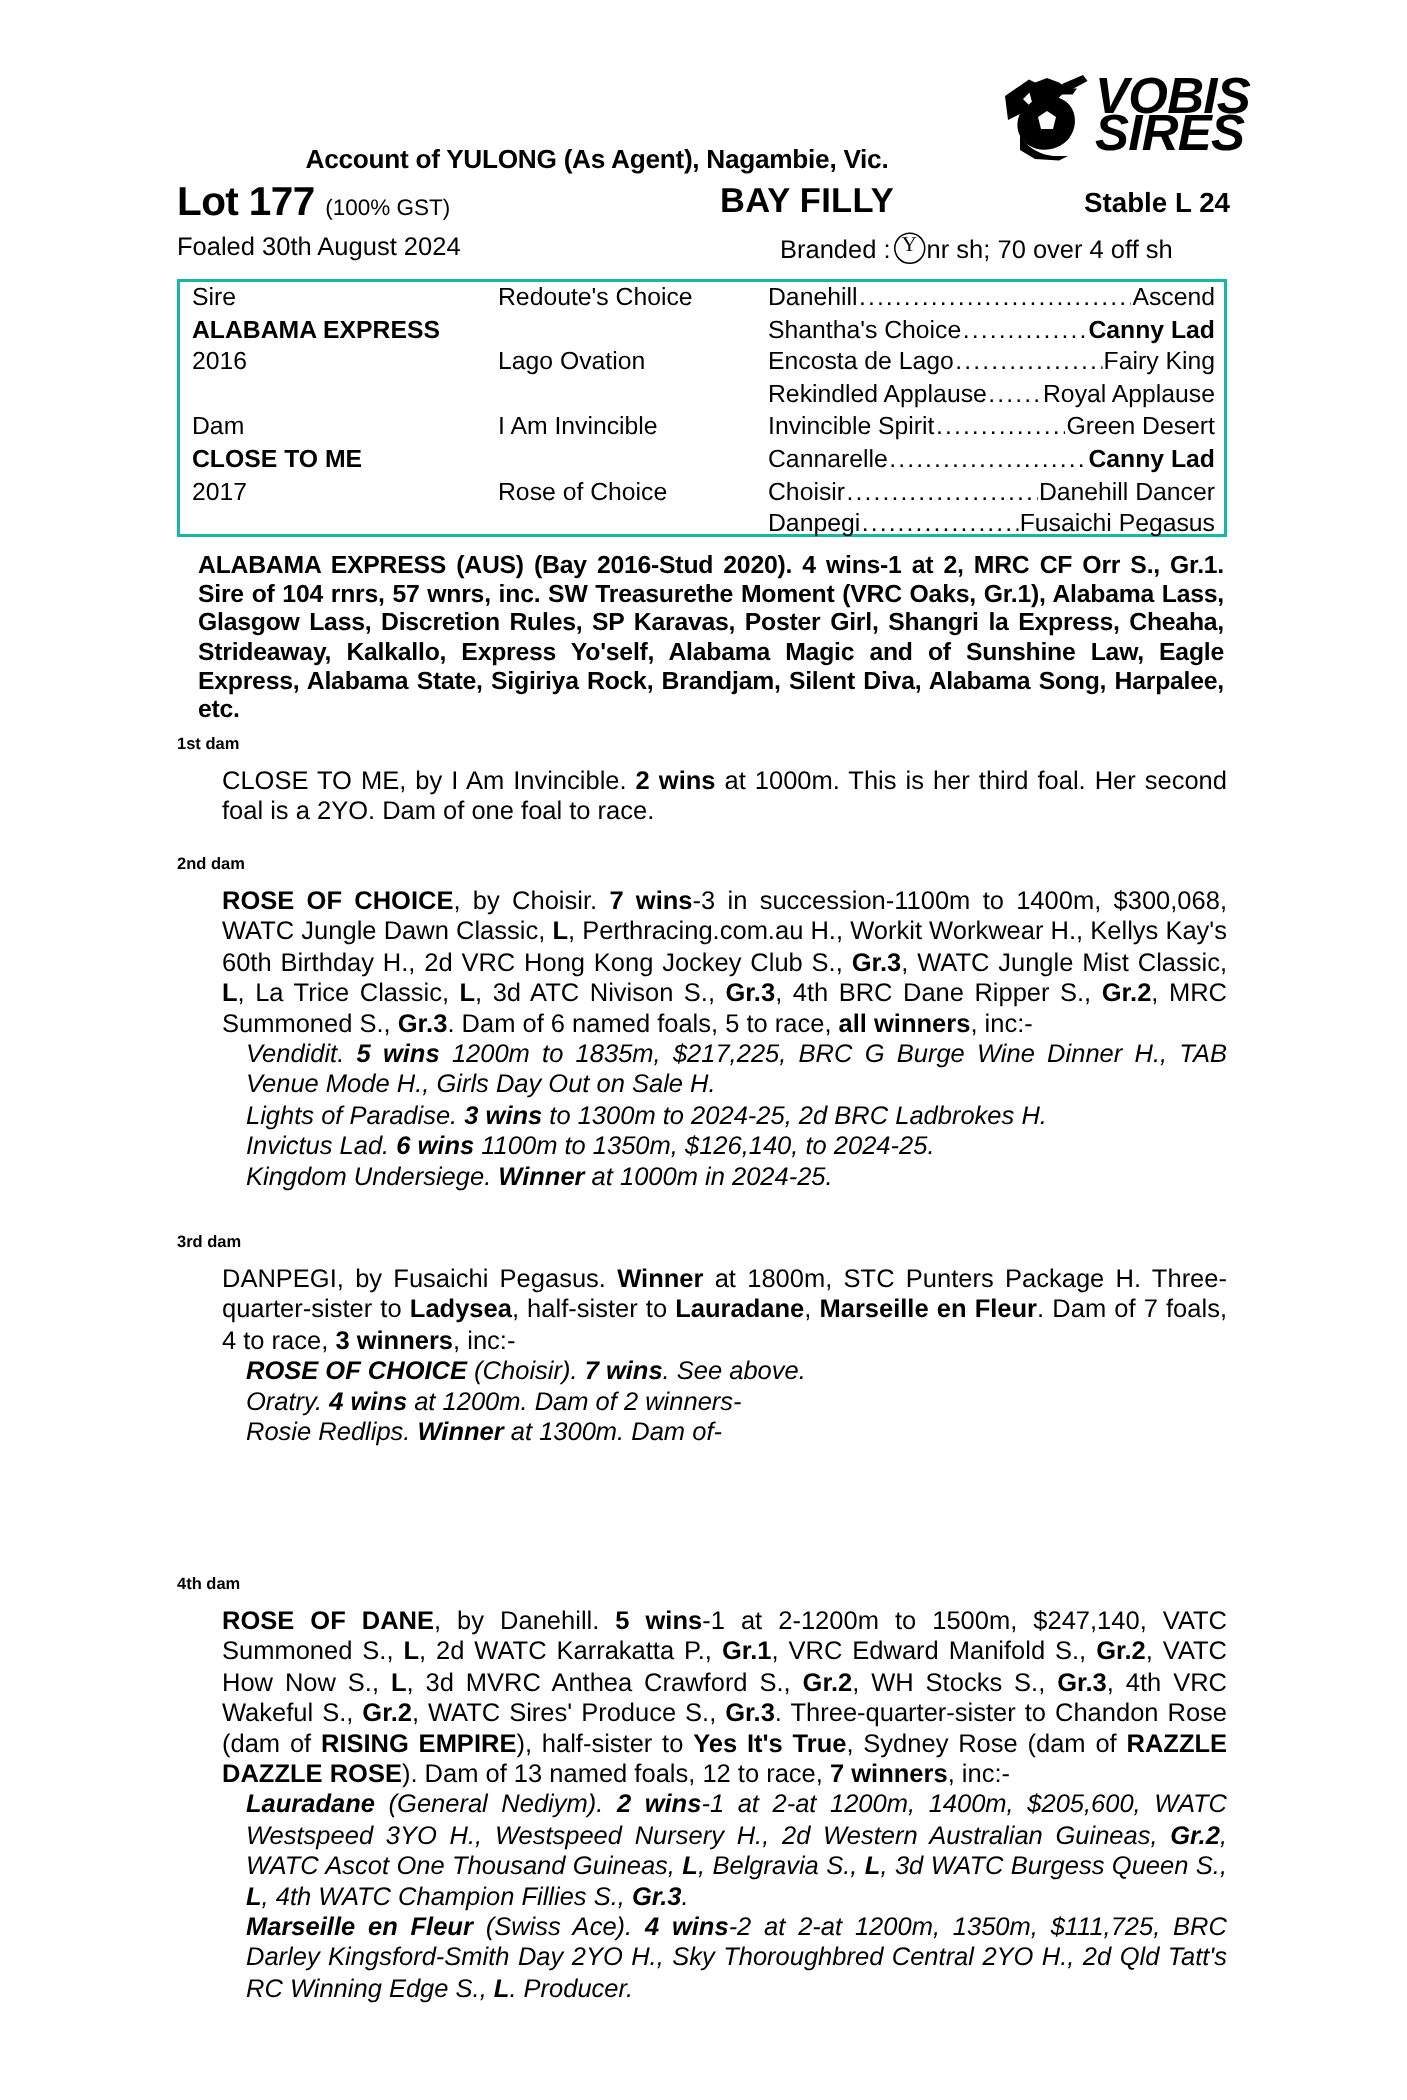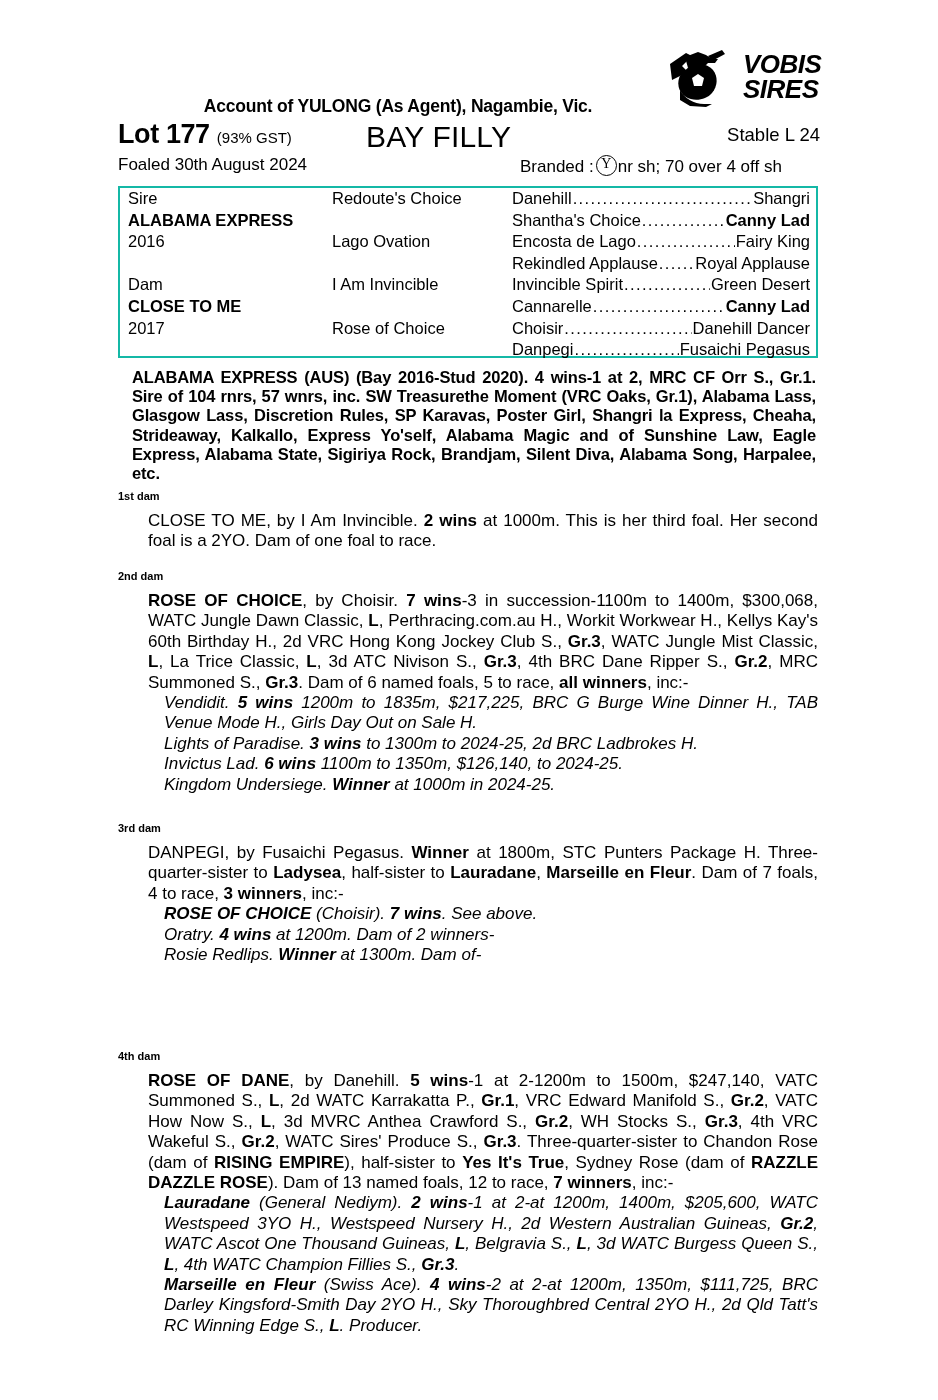--- a/index.html
+++ b/index.html
@@ -37,24 +37,23 @@
     top: 2px;
     width: 60px;
     height: 58px;
   }
   .logo-text {
     position: absolute;
     left: 62px;
     top: 4px;
     font-weight: bold;
     font-style: italic;
-    font-size: 26px;
+    font-size: 34px;
     line-height: 25px;
     letter-spacing: -0.5px;
-    margin-left: 13px;
   }
 
   .account-line {
     position: absolute;
     left: 0;
     top: 96px;
     width: 560px;
     text-align: center;
     font-weight: bold;
     font-size: 17.5px;
@@ -79,30 +78,30 @@
   .gst {
     font-weight: normal;
     font-size: 15px;
     letter-spacing: 0;
   }
   .sex-title {
     position: absolute;
     left: 248px;
     top: 1px;
     width: 230px;
-    text-align: left;
-    font-weight: normal;
-    font-size: 30px;
+    text-align: right;
+    font-weight: bold;
+    font-size: 23px;
     letter-spacing: 0.2px;
   }
   .stable {
     position: absolute;
     right: 0;
     top: 5px;
-    font-weight: normal;
+    font-weight: bold;
     font-size: 18.5px;
   }
 
   .sub-row {
     position: absolute;
     left: 0;
     top: 155px;
     width: 702px;
     height: 24px;
     font-size: 17px;
@@ -225,42 +224,42 @@
       <div>VOBIS</div>
       <div>SIRES</div>
     </div>
   </div>
 
   <div class="account-line">Account of YULONG (As Agent), Nagambie, Vic.</div>
 
   <div class="title-row">
     <div class="lot-no">
       <span>Lot 177</span>
-      <span class="gst">(93% GST)</span>
+      <span class="gst">(100% GST)</span>
     </div>
     <div class="sex-title">BAY FILLY</div>
     <div class="stable">Stable L 24</div>
   </div>
 
   <div class="sub-row">
     <div class="foaled">Foaled 30th August 2024</div>
     <div class="branded">
       <span>Branded :</span><span class="brand-glyph"><span>Y</span></span><span>nr sh; 70 over 4 off sh</span>
     </div>
   </div>
 
   <div class="ped">
       <div class="ped-row" style="top: 0px;">
         <div class="col1">Sire</div>
         <div class="col2">Redoute's Choice</div>
         <div class="col3">
           <div class="leader">
             <span class="lname">Danehill</span>
             <span class="dots">.........................................................................................</span>
-            <span class="rname">Shangri</span>
+            <span class="rname">Ascend</span>
           </div>
         </div>
       </div>
       <div class="ped-row" style="top: 21.6px;">
         <div class="col1 bold">ALABAMA EXPRESS</div>
         <div class="col2"></div>
         <div class="col3">
           <div class="leader">
             <span class="lname">Shantha's Choice</span>
             <span class="dots">.........................................................................................</span>

